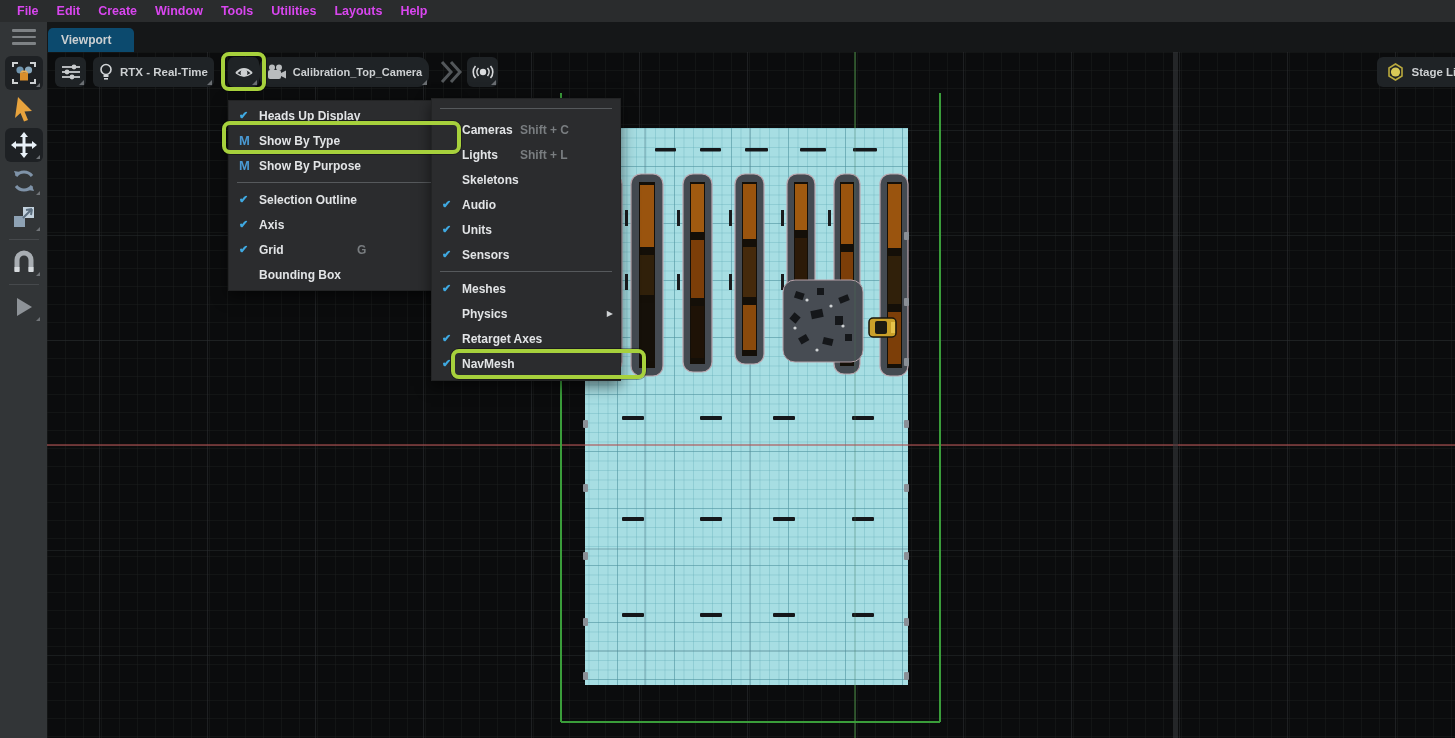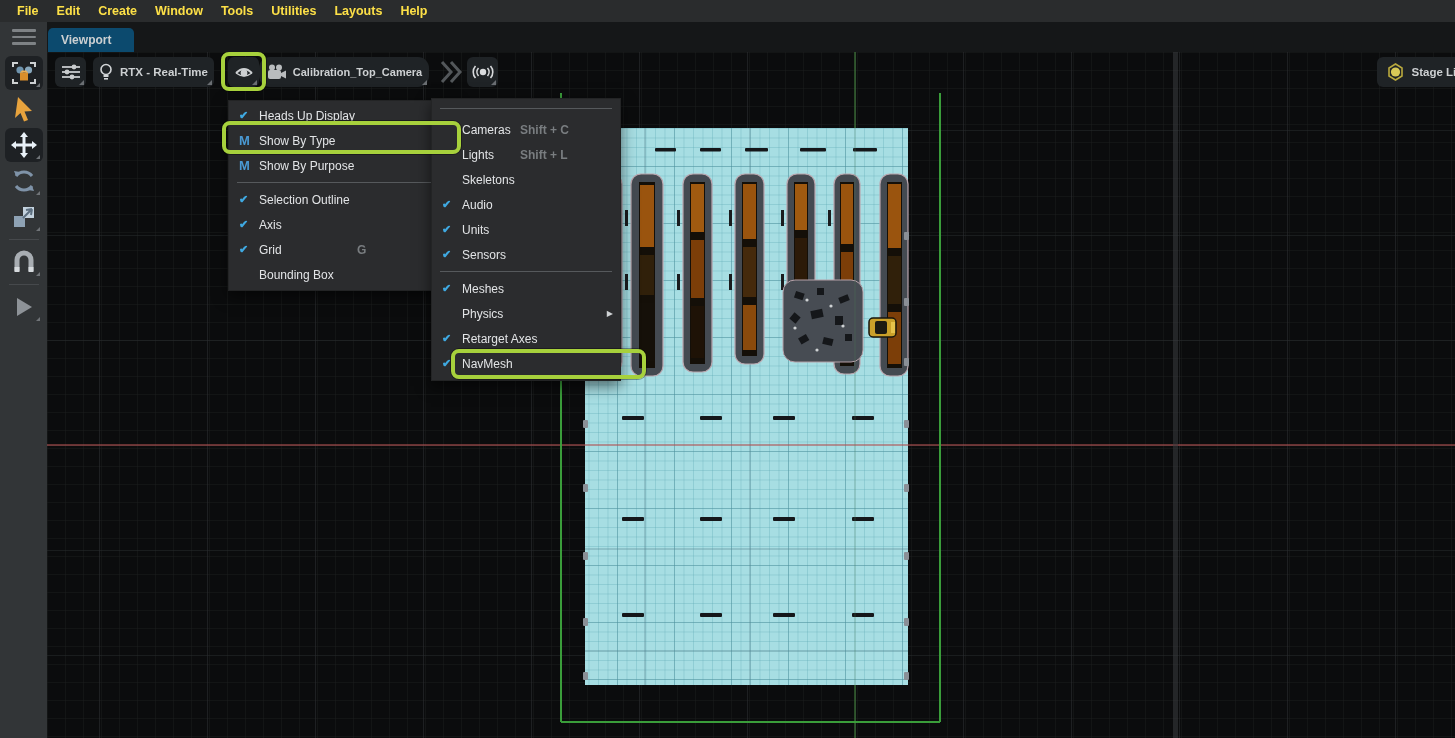--- a/index.html
+++ b/index.html
@@ -2,21 +2,21 @@
 <html><head>
 <meta charset="utf-8">
 <style>
   html,body{margin:0;padding:0;background:#000;}
   #app{position:relative;width:1455px;height:738px;overflow:hidden;
        font-family:"Liberation Sans",sans-serif;background:#0d0e0f;
        -webkit-font-smoothing:antialiased;}
   
   .menubar{position:absolute;left:0;top:0;width:1455px;height:22px;background:#2a2c2d;
            display:flex;align-items:center;padding-left:8px;box-sizing:border-box;z-index:30;}
-  .menubar .mi{color:#fde047;font-size:12.5px;font-weight:700;padding:0 9px;cursor:default;}
+  .menubar .mi{color:#d946ef;font-size:12.5px;font-weight:700;padding:0 9px;cursor:default;}
   
   .tabbar{position:absolute;left:47px;top:22px;width:1408px;height:30px;background:#151718;z-index:20;}
   .tab{position:absolute;left:1px;top:6px;width:86px;height:24px;background:#0c4a6e;
        border-radius:5px 5px 0 0;display:flex;align-items:center;padding-left:13px;box-sizing:border-box;}
   .tab span{color:#ccd0d2;font-size:12px;font-weight:700;}
   
   .sidebar{position:absolute;left:0;top:22px;width:47px;height:716px;background:#323537;z-index:25;
            display:flex;flex-direction:column;align-items:center;}
   .sb-burger{margin-top:7px;margin-bottom:10px;display:flex;flex-direction:column;gap:4px;}
   .sb-burger i{display:block;width:24px;height:2.5px;background:#7e8285;border-radius:1px;}
@@ -43,21 +43,21 @@
        border-radius:2px;padding:8px 9px 7px 9px;box-sizing:border-box;z-index:5;text-align:right;}
   .hud div{color:#c9cbcd;font-size:11px;font-weight:700;line-height:18.5px;white-space:nowrap;}
   
   .menu{position:absolute;background:#2b2c2e;box-shadow:0 5px 14px rgba(0,0,0,.55);z-index:8;
         box-sizing:border-box;border:1px solid #232425;}
   .menu-main{left:181px;top:48px;width:227px;padding:2px 0 3px 0;}
   .menu-sub{left:384px;top:46px;width:190px;padding:16px 0 4px 0;}
   .mrow{position:relative;height:25px;display:flex;align-items:center;padding:0 8px 0 10px;}
   .chk{width:20px;font-size:11px;color:#3fa9e1;flex:0 0 20px;text-align:left;font-weight:700;}
   .chk.m{color:#4a9ad4;font-size:13px;font-weight:800;}
-  .mlbl{color:#e2e4e6;font-size:12px;font-weight:400;white-space:nowrap;}
+  .mlbl{color:#e2e4e6;font-size:12px;font-weight:700;white-space:nowrap;}
   .sct{position:absolute;color:#797d80;font-size:12px;font-weight:700;}
   .menu-main .sct{left:128px;}
   .menu-sub .sct{left:88px;}
   .arw{position:absolute;right:7px;color:#cfd2d4;font-size:8px;}
   .msep{height:1px;background:#56595c;margin:4px 8px;}
   .menu-sub .topsep{margin:-7px 8px 8px 8px;}
   
   .hl{position:absolute;border:4px solid #a7d13c;border-radius:8px;z-index:12;pointer-events:none;
       box-shadow:0 0 0 1px rgba(0,0,0,.35);}
   .hl-eye{left:174px;top:0px;width:37px;height:31px;}

